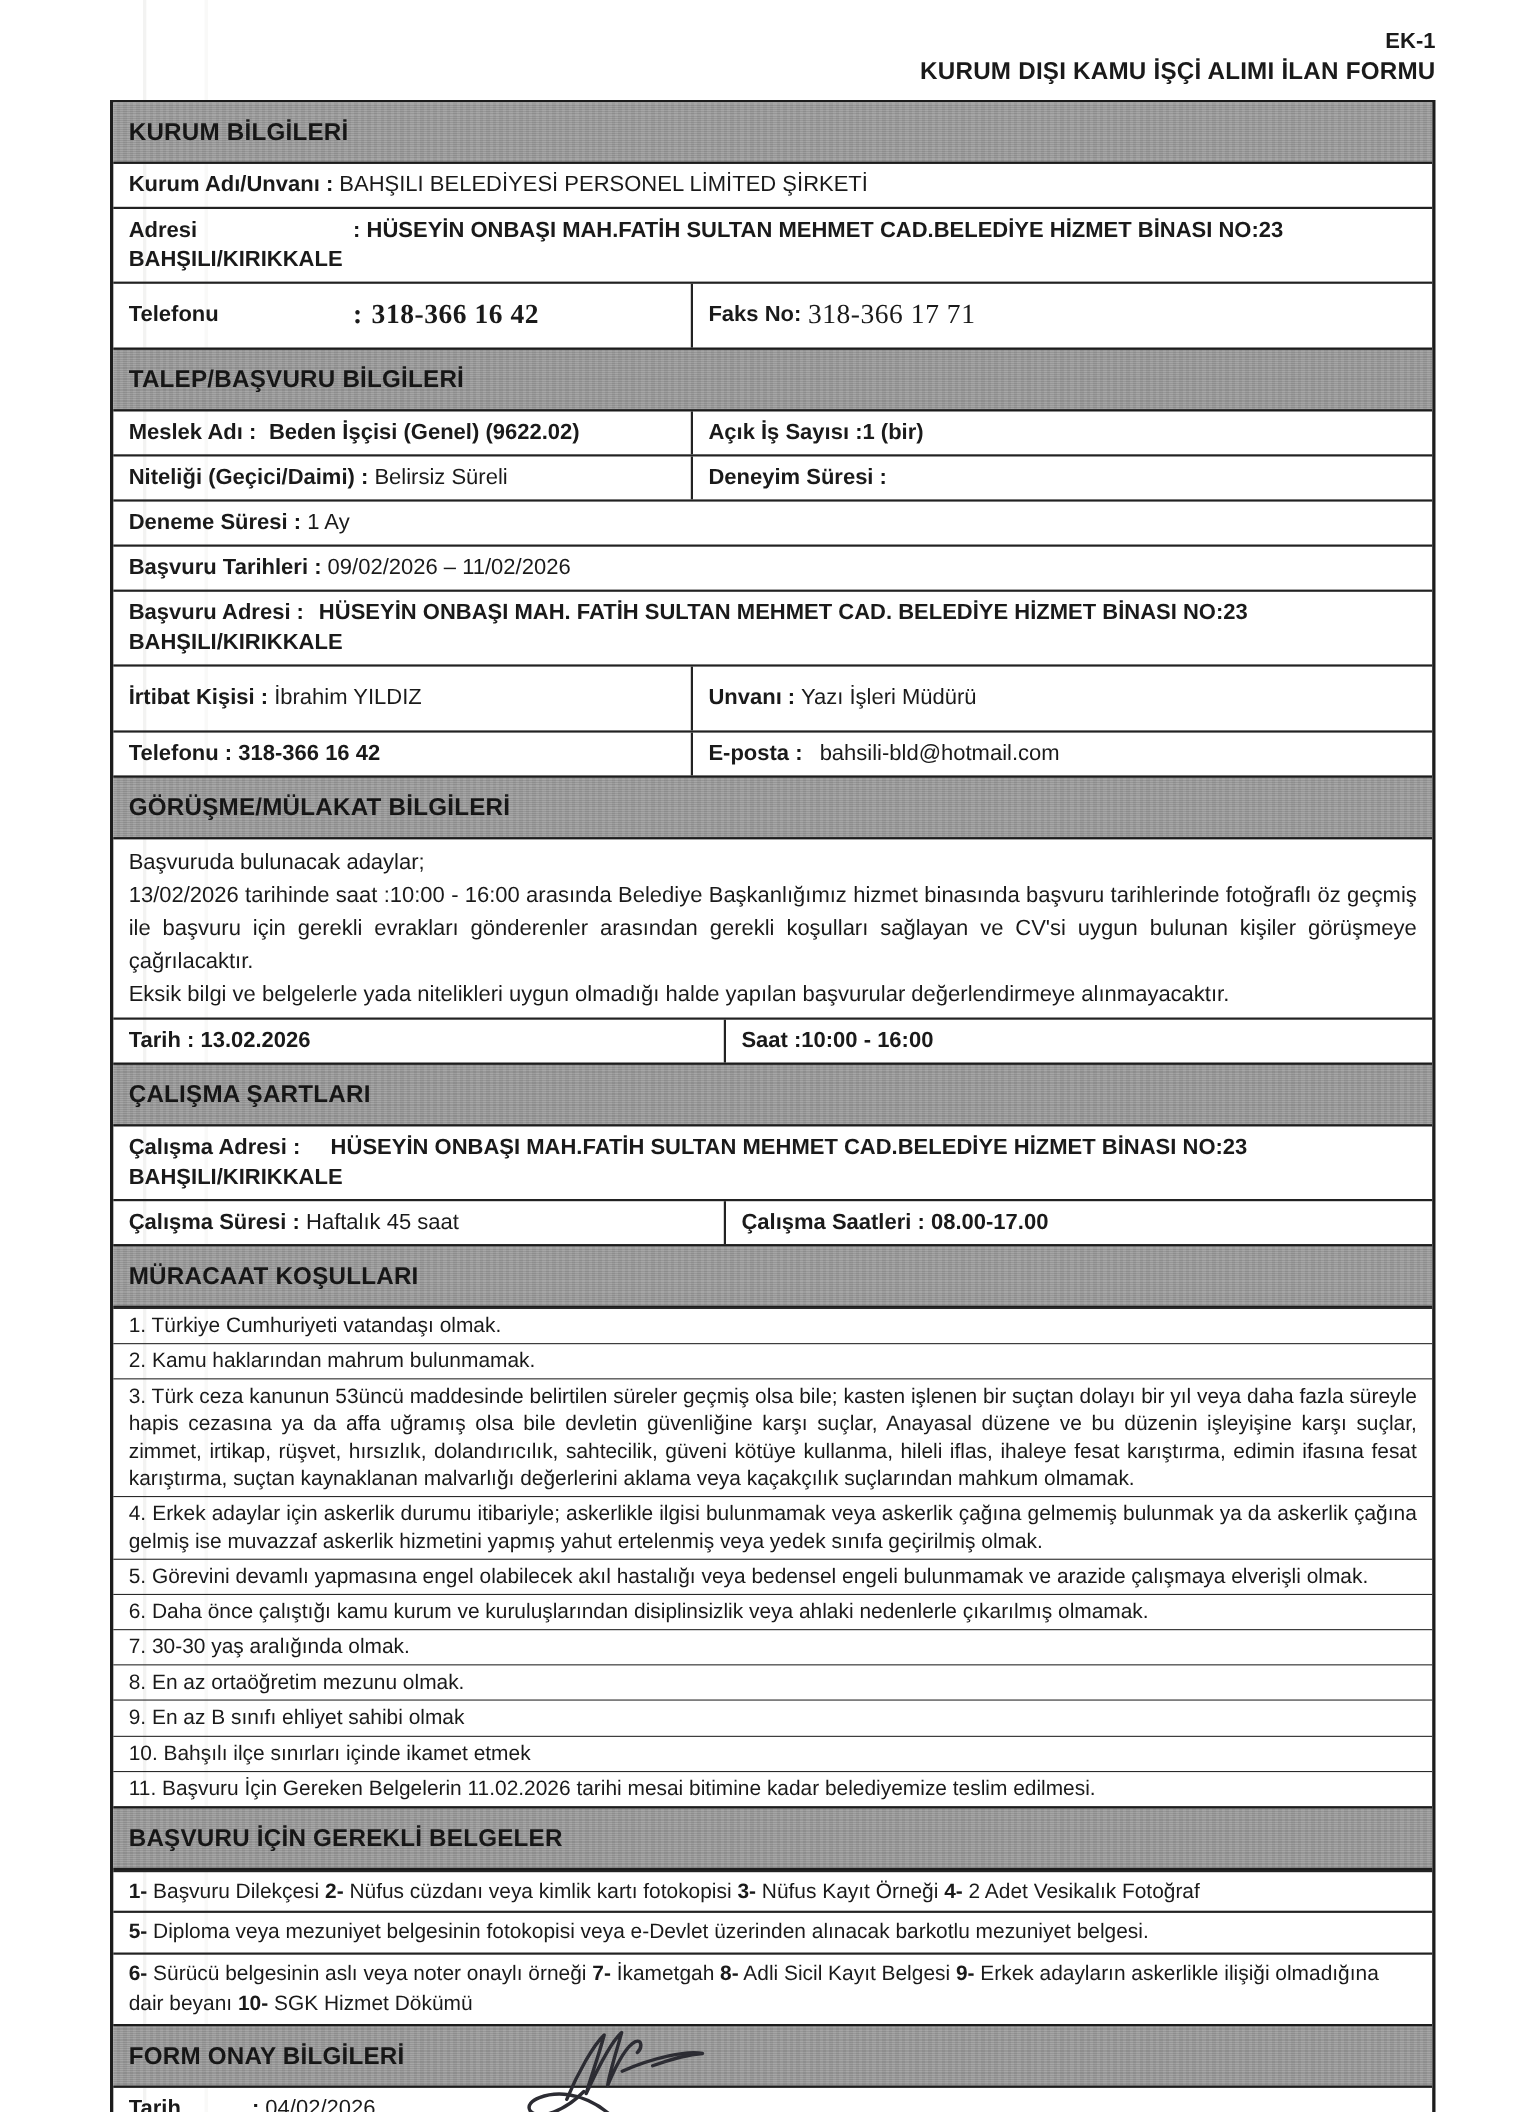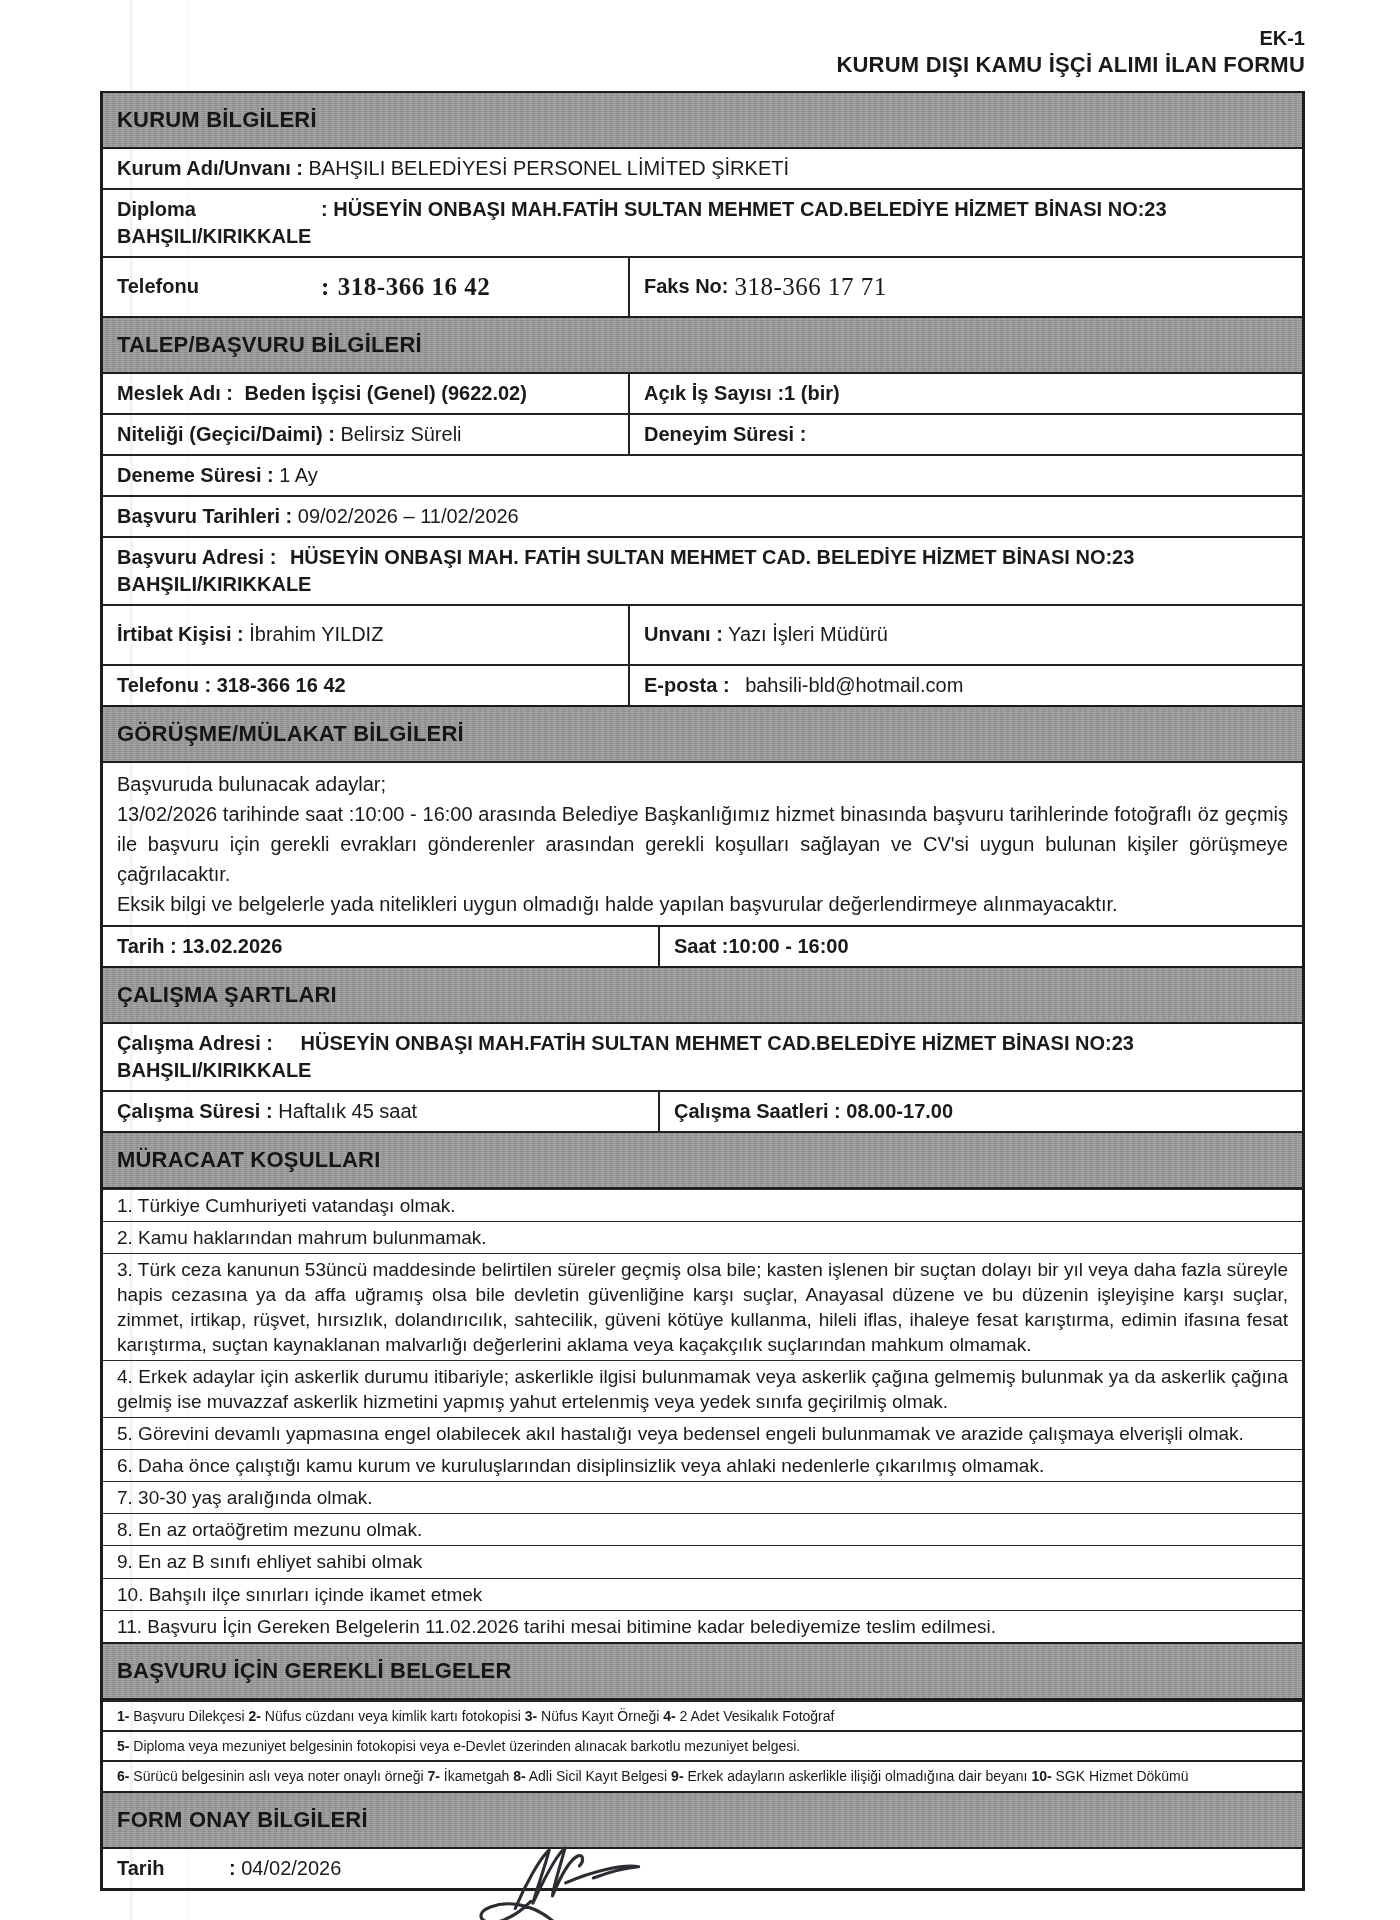--- a/index.html
+++ b/index.html
@@ -30,21 +30,21 @@
   .val{font-weight:normal;}
   .valb{font-weight:bold;}
   .sem{font-weight:600;}
   .w218{display:inline-block;width:204px;}
   .w118{display:inline-block;width:112px;}
   .serifnum{font-family:"Liberation Serif",serif;font-size:25px;font-weight:bold;letter-spacing:.5px;}
   .gap22{margin-left:22px;}
   .para{ text-align:justify;}
   .list .row{font-size:19px;padding:3px 14px;line-height:1.32;border-top:1px solid #2a2a2a;}
   .list .row.justify{text-align:justify;}
-  .belge .row{font-size:14px;padding:4px 14px;line-height:1.45;border-top:2px solid #222;}
+  .belge .row{font-size:19px;padding:4px 14px;line-height:1.45;border-top:2px solid #222;}
   .tall{min-height:46px;display:flex;align-items:center;}
   .sig{position:absolute;left:468px;top:1833px;width:250px;height:110px;pointer-events:none;}
   .sig svg{overflow:visible;}
 </style>
 </head>
 <body>
 
 <div class="page">
   <div class="scan-line" style="left:130px;"></div>
   <div class="scan-line" style="left:186px;opacity:.04;"></div>
@@ -58,21 +58,21 @@
     <div class="tbl">
 
       <div class="bar">
         <span class="bl">KURUM BİLGİLERİ</span>
       </div>
       <div class="row">
         <span class="lb">Kurum Adı/Unvanı :</span>
         <span class="val">BAHŞILI BELEDİYESİ PERSONEL LİMİTED ŞİRKETİ</span>
       </div>
       <div class="row">
-        <span class="lb w218">Diploma</span><span class="lb">:</span>
+        <span class="lb w218">Adresi</span><span class="lb">:</span>
         <span class="valb">HÜSEYİN ONBAŞI MAH.FATİH SULTAN MEHMET CAD.BELEDİYE HİZMET BİNASI NO:23</span>
         <div class="valb">BAHŞILI/KIRIKKALE</div>
       </div>
       <div class="row cols">
         <div class="cell c1 tall">
           <span class="lb w218">Telefonu</span>
             <span class="serifnum">:</span>
           <span class="serifnum" style="margin-left:8px;">318-366 16 42</span>
         </div>
         <div class="cell c2 tall">

